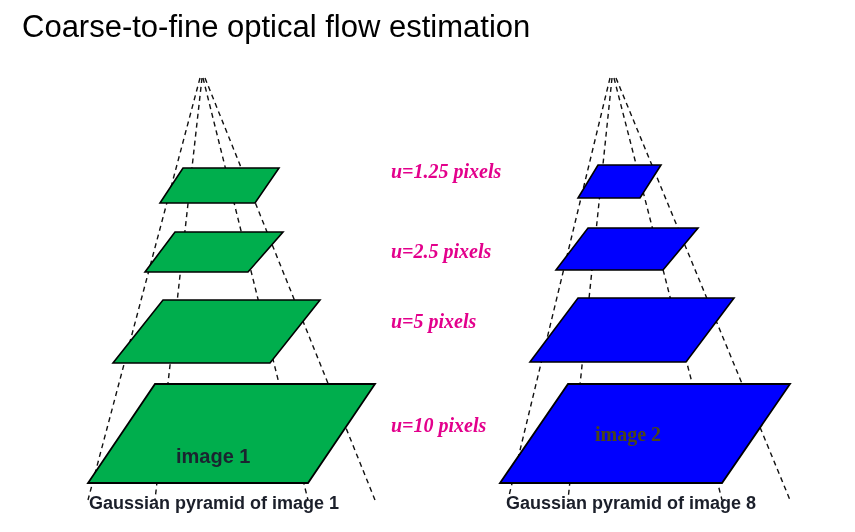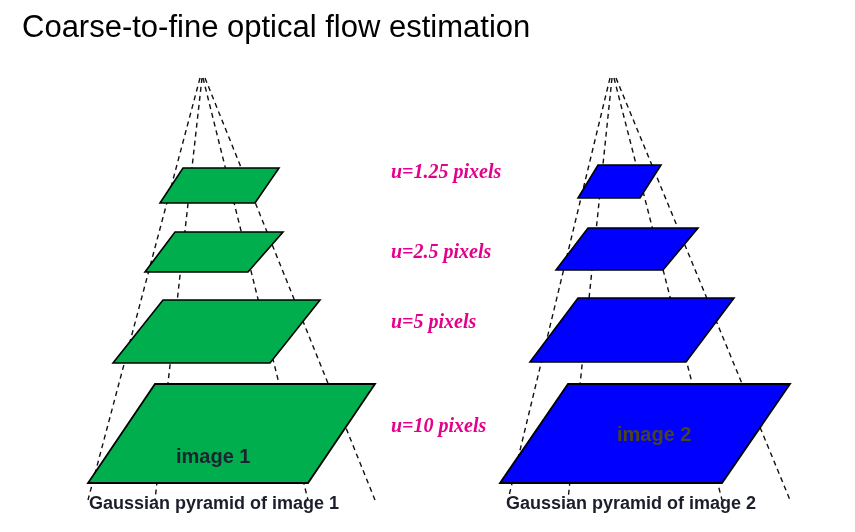--- a/index.html
+++ b/index.html
@@ -70,23 +70,24 @@
     font-size: 20px;
     font-weight: bold;
     white-space: nowrap;
   }
   #image-tag-1 {
     left: 176px;
     top: 445px;
     color: #1b2430;
   }
   #image-tag-2 {
-    left: 617px;
+    left: 595px;
     top: 423px;
     color: #4a4519;
+    font-family: Liberation Serif, serif;
   }
 </style>
 </head>
 <body>
 
 <div id="slide">
 
   <div id="slide-title">Coarse-to-fine optical flow estimation</div>
 
   <svg class="figure-svg" viewBox="0 0 855 532" xmlns="http://www.w3.org/2000/svg">
@@ -130,15 +131,15 @@
 
   <div class="flow-label" id="flow-label-1">u=1.25 pixels</div>
   <div class="flow-label" id="flow-label-2">u=2.5 pixels</div>
   <div class="flow-label" id="flow-label-3">u=5 pixels</div>
   <div class="flow-label" id="flow-label-4">u=10 pixels</div>
 
   <div class="image-tag" id="image-tag-1">image 1</div>
   <div class="image-tag" id="image-tag-2">image 2</div>
 
   <div class="pyramid-caption" id="caption-left">Gaussian pyramid of image 1</div>
-  <div class="pyramid-caption" id="caption-right">Gaussian pyramid of image 2</div>
+  <div class="pyramid-caption" id="caption-right">Gaussian pyramid of image 8</div>
 
 </div>
 
 </body></html>

